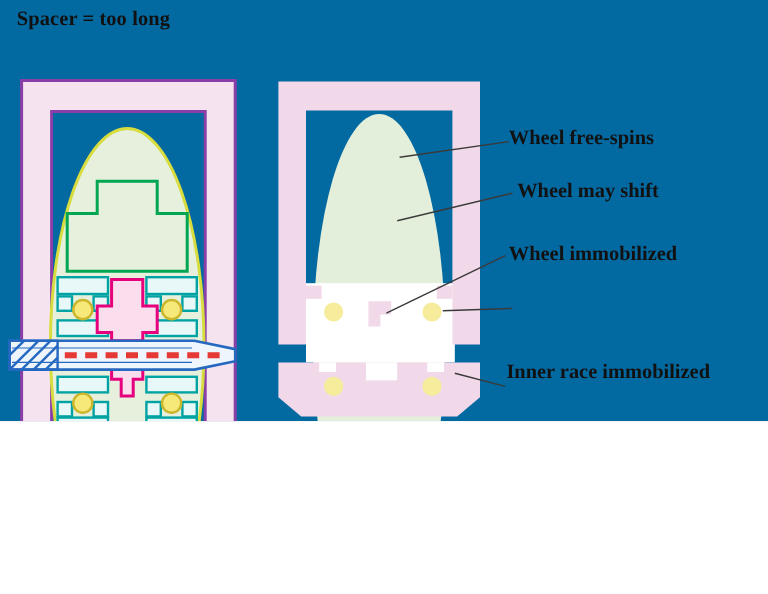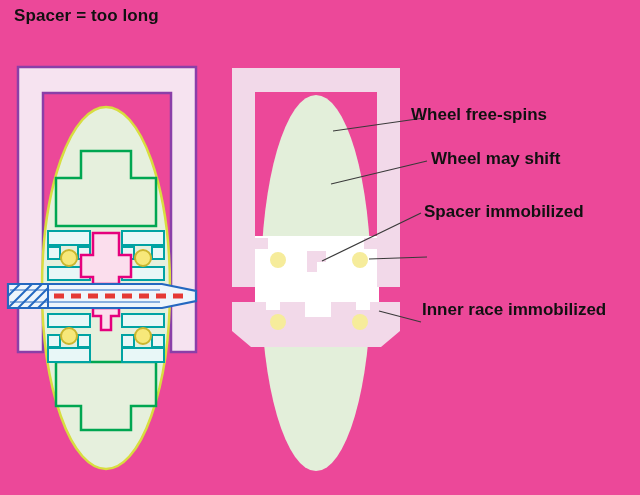--- a/index.html
+++ b/index.html
@@ -1,20 +1,20 @@
 <!DOCTYPE html>
 <html><head>
 <meta charset="utf-8">
 <style>
   html,body{margin:0;padding:0;background:#ffffff;}
   .canvas{
     position:relative;
-    width:640px;height:495px;
-    background:#ec4899;
-    font-family:Liberation Sans, sans-serif;
+    width:640px;height:351px;
+    background:#0369a1;
+    font-family:Liberation Serif, serif;
     overflow:hidden;
   }
   .diagram-svg{position:absolute;left:0;top:0;}
   .title-line{
     position:absolute;
     font-size:17px;font-weight:700;color:#111;
     white-space:nowrap;letter-spacing:0.1px;
   }
   .lbl{
     position:absolute;
@@ -114,18 +114,18 @@
       <line x1="424" y1="118" x2="333" y2="131"></line>
       <line x1="427" y1="161" x2="331" y2="184"></line>
       <line x1="421" y1="213" x2="322" y2="261"></line>
       <line x1="427" y1="257" x2="369" y2="259"></line>
       <line x1="421" y1="322" x2="379" y2="311"></line>
     </g>
   </svg>
 
   <div class="title-line" style="left:14px;top:6px">Spacer = too long</div>
 
-  <div class="lbl" style="left:411px;top:105px">Wheel free-spins</div>
+  <div class="lbl" style="left:424px;top:105px">Wheel free-spins</div>
   <div class="lbl" style="left:431px;top:149px">Wheel may shift</div>
-  <div class="lbl" style="left:424px;top:202px">Spacer immobilized</div>
+  <div class="lbl" style="left:424px;top:202px">Wheel immobilized</div>
   <div class="lbl" style="left:422px;top:300px">Inner race immobilized</div>
 
 </div>
 
 </body></html>

